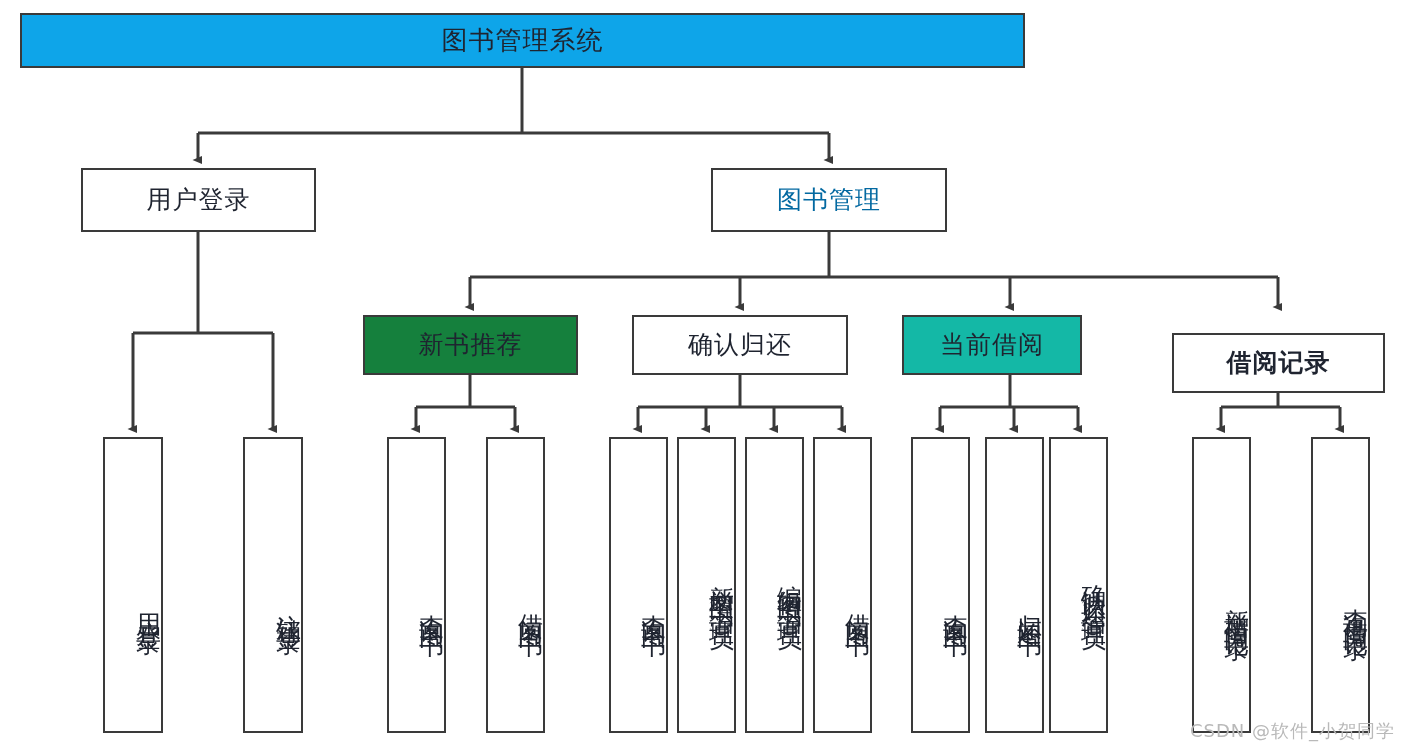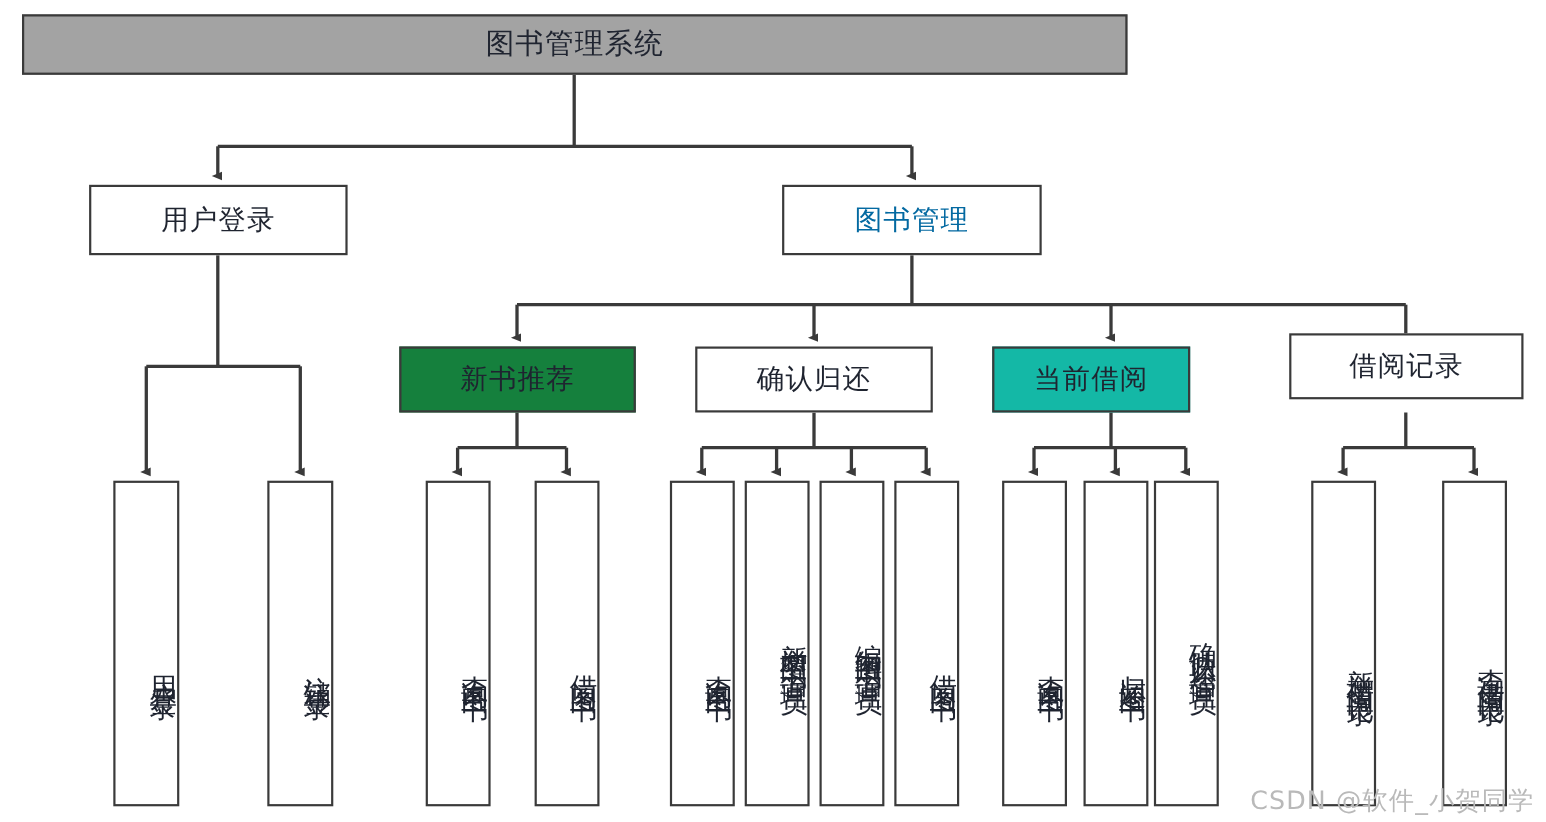--- a/index.html
+++ b/index.html
@@ -37,21 +37,21 @@
     padding-top:42px;
     letter-spacing:6px;
     line-height:1.0;
     white-space:nowrap;
     overflow:hidden;
   }
   .node.v.tall{padding-top:14px;}
   .watermark{
     position:absolute;
     right:10px;bottom:4px;
-    font-size:23px;
+    font-size:18px;
     color:#b9b9b9;
     letter-spacing:1px;
     z-index:5;
     white-space:nowrap;
   }
 </style>
 </head>
 <body>
 
 <div id="diagram-root">
@@ -99,29 +99,29 @@
       <path d="M1014,407 L1014,429" marker-end="url(#arrow)"></path>
       <path d="M1078,407 L1078,429" marker-end="url(#arrow)"></path>
 
       <path d="M1278,375 L1278,407"></path>
       <path d="M1221,407 L1340,407"></path>
       <path d="M1221,407 L1221,429" marker-end="url(#arrow)"></path>
       <path d="M1340,407 L1340,429" marker-end="url(#arrow)"></path>
     </g>
   </svg>
 
-  <div class="node h root" style="left: 20px; top: 13px; width: 1005px; height: 55px; border-color: rgb(58, 58, 58); background: #a3a3a3; color: rgb(31, 36, 48);">图书管理系统</div>
+  <div class="node h root" style="left: 20px; top: 13px; width: 1005px; height: 55px; border-color: rgb(58, 58, 58); background: #0ea5e9; color: rgb(31, 36, 48);">图书管理系统</div>
 
   <div class="node h" style="left: 81px; top: 168px; width: 235px; height: 64px; border-color: rgb(58, 58, 58); background: rgb(255, 255, 255); color: rgb(31, 36, 48);">用户登录</div>
   <div class="node h" style="left: 711px; top: 168px; width: 236px; height: 64px; border-color: rgb(58, 58, 58); background: rgb(255, 255, 255); color: #0369a1;">图书管理</div>
 
   <div class="node h" style="left: 363px; top: 315px; width: 215px; height: 60px; border-color: rgb(58, 58, 58); background: #15803d; color: rgb(31, 36, 48);">新书推荐</div>
   <div class="node h" style="left: 632px; top: 315px; width: 216px; height: 60px; border-color: rgb(58, 58, 58); background: rgb(255, 255, 255); color: rgb(31, 36, 48);">确认归还</div>
   <div class="node h" style="left: 902px; top: 315px; width: 180px; height: 60px; border-color: rgb(58, 58, 58); background: #14b8a6; color: rgb(31, 36, 48);">当前借阅</div>
-  <div class="node h" style="left: 1172px; top: 303px; width: 213px; height: 60px; border-color: rgb(58, 58, 58); background: rgb(255, 255, 255); color: rgb(31, 36, 48);">借阅记录</div>
+  <div class="node h" style="left: 1172px; top: 333px; width: 213px; height: 60px; border-color: rgb(58, 58, 58); background: rgb(255, 255, 255); color: rgb(31, 36, 48); font-weight: bold;">借阅记录</div>
 
   <div class="node v" style="left: 103px; top: 437px; width: 60px; height: 296px; border-color: rgb(58, 58, 58); background: rgb(255, 255, 255); color: rgb(31, 36, 48);">用户登录</div>
   <div class="node v" style="left: 243px; top: 437px; width: 60px; height: 296px; border-color: rgb(58, 58, 58); background: rgb(255, 255, 255); color: rgb(31, 36, 48);">注销登录</div>
 
   <div class="node v" style="left: 387px; top: 437px; width: 59px; height: 296px; border-color: rgb(58, 58, 58); background: rgb(255, 255, 255); color: rgb(31, 36, 48);">查询图书</div>
   <div class="node v" style="left: 486px; top: 437px; width: 59px; height: 296px; border-color: rgb(58, 58, 58); background: rgb(255, 255, 255); color: rgb(31, 36, 48);">借阅图书</div>
 
   <div class="node v" style="left: 609px; top: 437px; width: 59px; height: 296px; border-color: rgb(58, 58, 58); background: rgb(255, 255, 255); color: rgb(31, 36, 48);">查询图书</div>
   <div class="node v tall" style="left: 677px; top: 437px; width: 59px; height: 296px; border-color: rgb(58, 58, 58); background: rgb(255, 255, 255); color: rgb(31, 36, 48);">新增图书（管理员）</div>
   <div class="node v tall" style="left: 745px; top: 437px; width: 59px; height: 296px; border-color: rgb(58, 58, 58); background: rgb(255, 255, 255); color: rgb(31, 36, 48);">编辑图书（管理员）</div>

